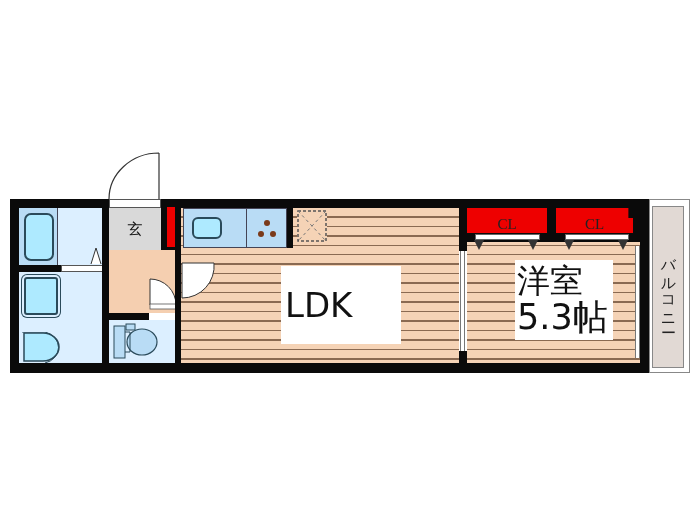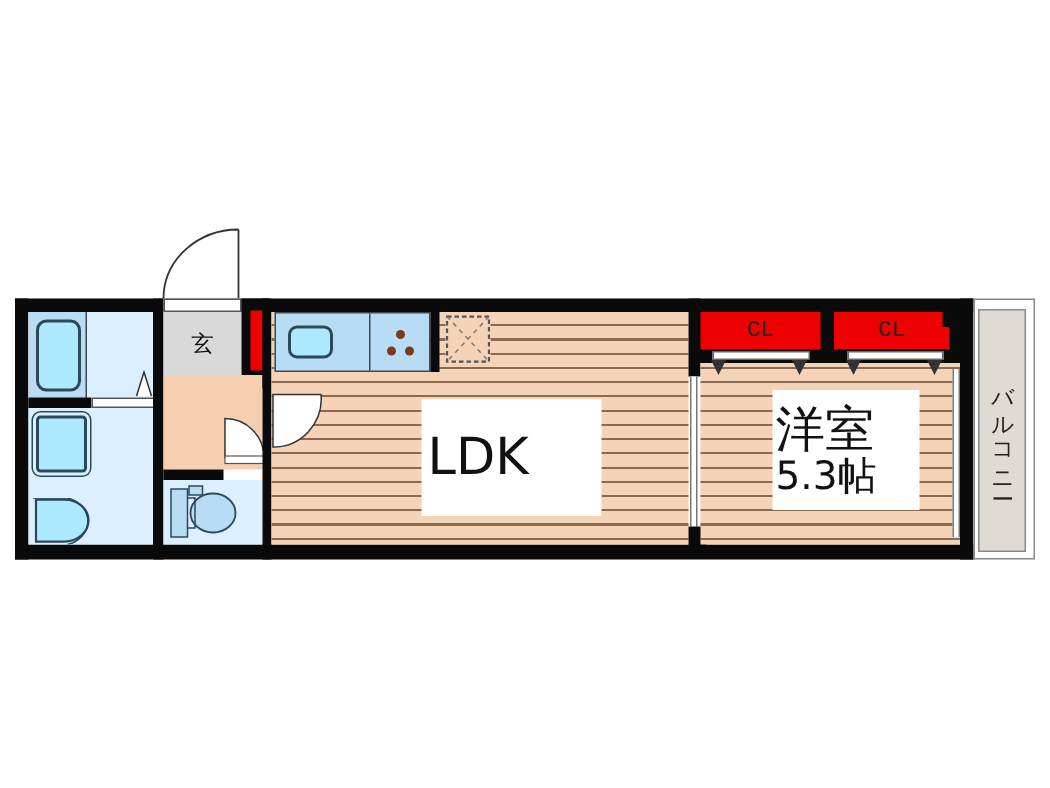--- a/index.html
+++ b/index.html
@@ -4,21 +4,21 @@
 <style>
   html,body{margin:0;padding:0;background:#ffffff;}
   body{width:700px;height:525px;position:relative;overflow:hidden;font-family:"DejaVu Sans","Liberation Sans",sans-serif;}
   .abs{position:absolute;box-sizing:border-box;}
   .wall{background:#0a0a0a;}
   .floor-wood{background-color:#f5d3b6;
     background-image:repeating-linear-gradient(to bottom, transparent 0px, transparent 8px, #8a6a52 8px, #8a6a52 9.5px);}
   .tile-blue{background:#dcefff;}
   .fix{background:#aeeaff;border:2px solid #2a4a5a;border-radius:6px;}
   .label-box{background:#ffffff;color:#111;display:flex;flex-direction:column;align-items:flex-start;justify-content:center;line-height:1.08;}
-  .cl{background:#ee0000;color:#222;font-size:15px;display:flex;align-items:center;justify-content:center;font-family:Liberation Mono, monospace;}
+  .cl{background:#ee0000;color:#222;font-size:15px;display:flex;align-items:flex-end;justify-content:center;font-family:Liberation Serif, serif;}
   .tri{width:0;height:0;border-left:5px solid transparent;border-right:5px solid transparent;border-top:10px solid #333;}
   .tri::after{content:"";}
 </style>
 </head>
 <body>
 
 <div class="abs" style="left:108px;top:152px;width:52px;height:48px;">
   <svg width="52" height="48">
     <path d="M51 1 L51 47 M51 1 A50 46 0 0 0 1 47" fill="none" stroke="#333" stroke-width="1.2"></path>
   </svg>
@@ -132,21 +132,21 @@
     </div>
   <div class="abs" style="left:8px;top:26px;width:65px;height:6px;background:#fff;border:1px solid #666;"></div>
   <div class="abs" style="left:98px;top:26px;width:64px;height:6px;background:#fff;border:1px solid #666;"></div>
   <div class="abs tri" style="left:7px;top:32px;"></div>
   <div class="abs tri" style="left:61px;top:32px;"></div>
   <div class="abs tri" style="left:97px;top:32px;"></div>
   <div class="abs tri" style="left:151px;top:32px;"></div>
 
   <div class="abs label-box" style="left:48px;top:52px;width:98px;height:80px;padding-left:2px;">
     <span style="font-size:33px;">洋室</span>
-    <span style="font-size:26px;">5.3帖</span>
+    <span style="font-size:35px;">5.3帖</span>
   </div>
 
   <div class="abs" style="left:168px;top:38px;width:5px;height:112px;background:#fff;border-left:1px solid #777;border-right:1px solid #777;"></div>
 </div>
 
 <div class="abs" style="left:649px;top:199px;width:41px;height:174px;background:#fff;border:1px solid #888;"></div>
 <div class="abs" style="left:652px;top:206px;width:32px;height:162px;background:#e1d9d4;border:1px solid #888;display:flex;align-items:center;justify-content:center;">
   <span style="writing-mode:vertical-rl;font-size:15px;color:#222;letter-spacing:2px;">バルコニー</span>
 </div>
 

